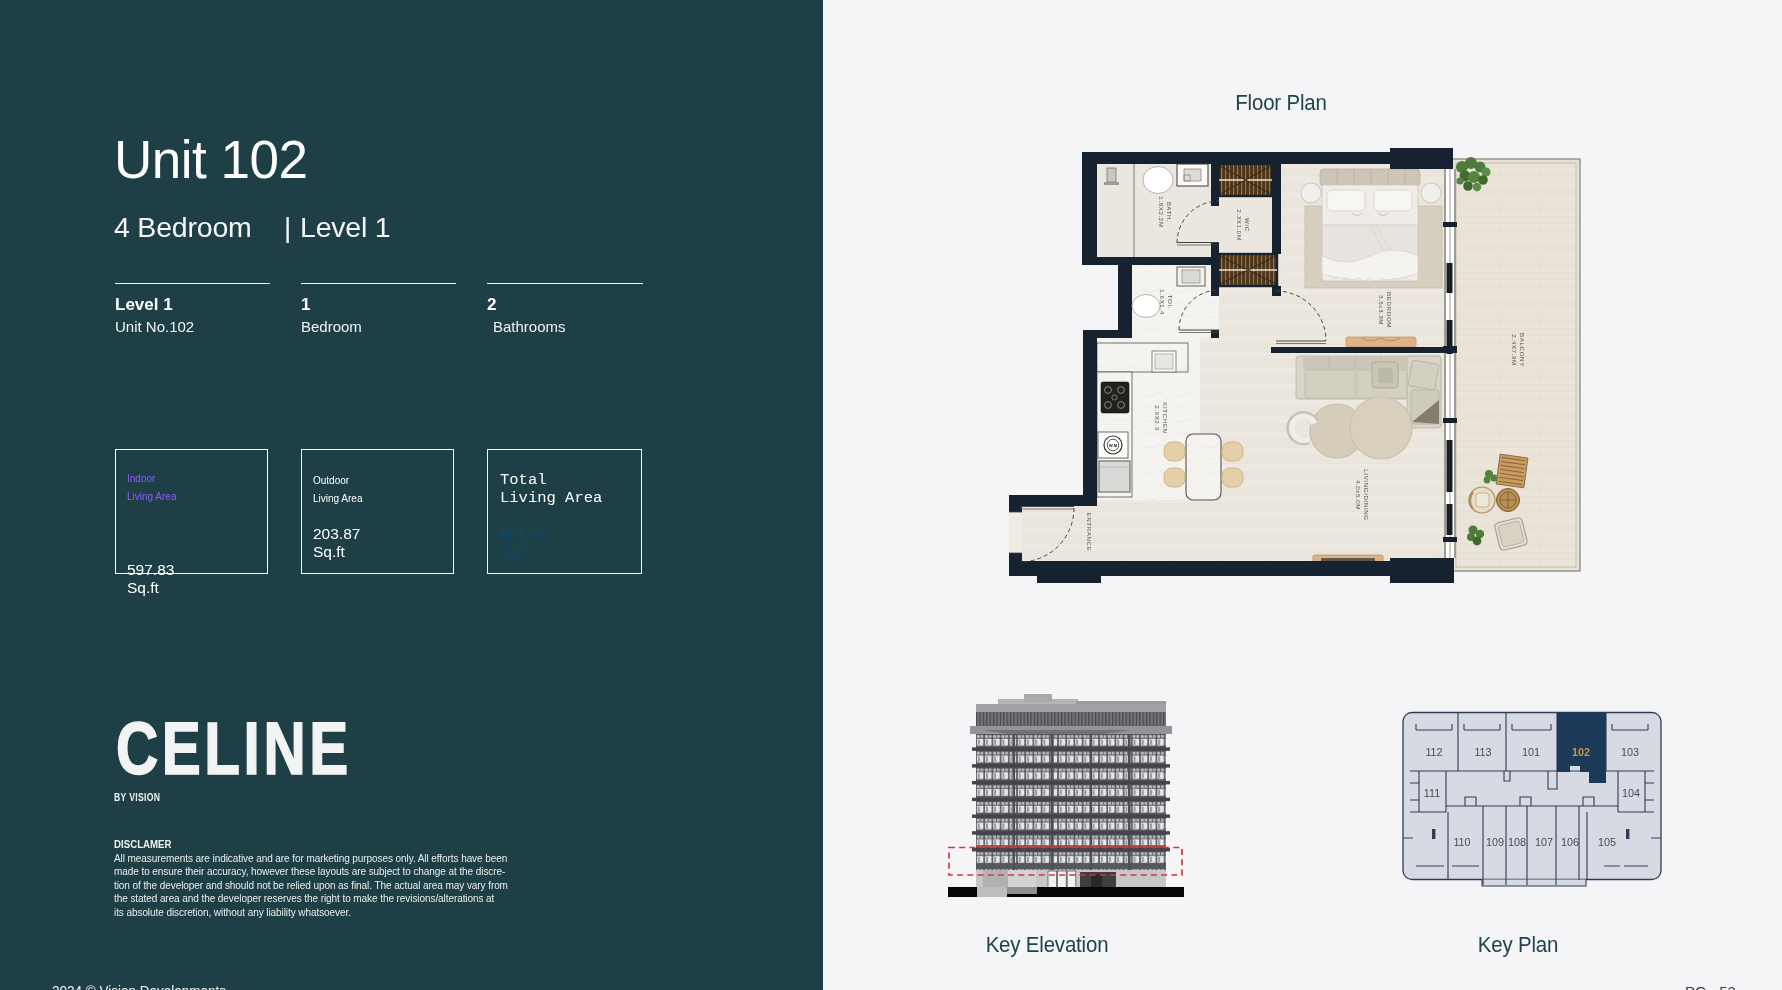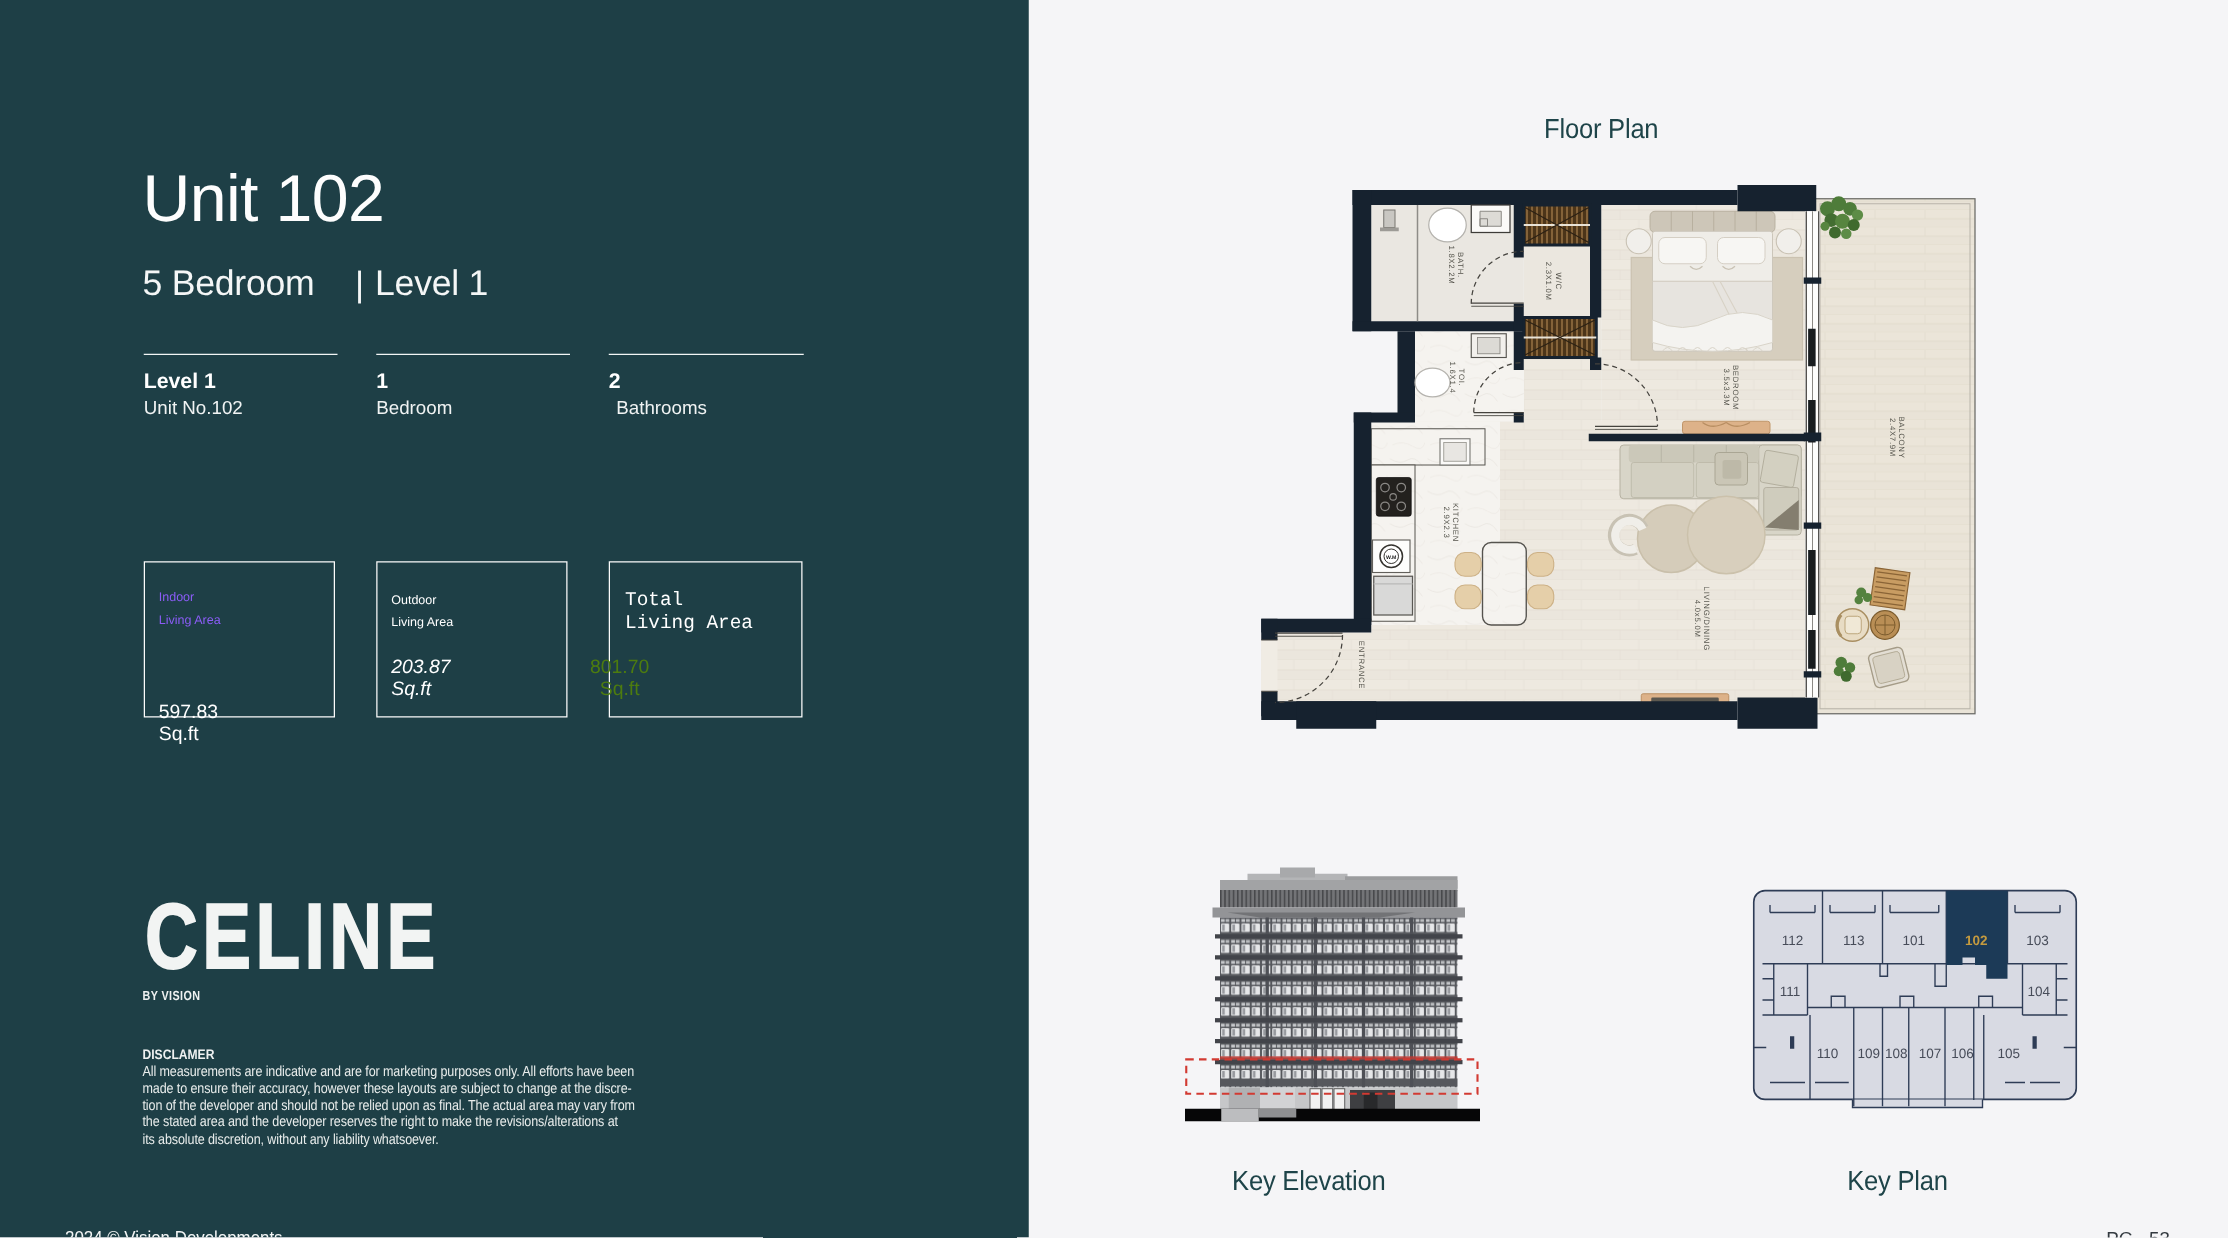--- a/index.html
+++ b/index.html
@@ -9,21 +9,21 @@
 </style>
 </head>
 <body>
 
 <div class="abs" style="left:823px;top:0;width:959px;height:990px;background:#f5f5f7;"></div>
 
 <div class="abs" style="left:0;top:0;width:823px;height:990px;background:#1e3f46;"></div>
 
 <div class="abs" style="left:114px;top:129px;color:#fdfdfd;font-size:53px;letter-spacing:-0.5px;">Unit&nbsp;102</div>
 
-<div class="abs" style="left:114px;top:211px;color:#f4f6f6;font-size:28.5px;letter-spacing:-0.2px;">5 Bedroom</div>
+<div class="abs" style="left:114px;top:211px;color:#f4f6f6;font-size:28.5px;letter-spacing:-0.2px;">4 Bedroom</div>
 
 <div class="abs" style="left:284px;top:212px;color:#f4f6f6;font-size:28px;font-weight:300;">|</div>
 
 <div class="abs" style="left:300px;top:211px;color:#f4f6f6;font-size:28.5px;letter-spacing:-0.2px;">Level 1</div>
 
 <div class="abs" style="left:115px;top:283px;width:155px;height:1px;background:#f2f5f5;"></div>
 
 <div class="abs" style="left:301px;top:283px;width:155px;height:1px;background:#f2f5f5;"></div>
 
 <div class="abs" style="left:487px;top:283px;width:156px;height:1px;background:#f2f5f5;"></div>
@@ -43,27 +43,27 @@
 <div class="abs" style="left:115px;top:449px;width:151px;height:123px;border:1.5px solid #fcfcfc;"></div>
 
 <div class="abs" style="left:127px;top:470px;color:#8b5cf6;font-size:10px;line-height:17.5px;">Indoor<br>Living Area</div>
 
 <div class="abs" style="left:127px;top:525px;color:#fff;font-size:15.5px;line-height:17.5px;margin-top:36px;">597.83<br>Sq.ft</div>
 
 <div class="abs" style="left:301px;top:449px;width:151px;height:123px;border:1.5px solid #fcfcfc;"></div>
 
 <div class="abs" style="left:313px;top:472px;color:#fff;font-size:10px;line-height:17.5px;">Outdoor<br>Living Area</div>
 
-<div class="abs" style="left:313px;top:525px;color:#fff;font-size:15.5px;line-height:17.5px;font-style:italic;">203.87<br>Sq.ft</div>
+<div class="abs" style="left:313px;top:525px;color:#fff;font-size:15.5px;line-height:17.5px;">203.87<br>Sq.ft</div>
 
 <div class="abs" style="left:487px;top:449px;width:153px;height:123px;border:1.5px solid #fcfcfc;"></div>
 
 <div class="abs" style="left:500px;top:472px;color:#fff;font-size:15.5px;line-height:17.5px;font-family:Liberation Mono, monospace;">Total<br>Living Area</div>
 
-<div class="abs" style="left:472px;top:525px;color:#4d7c0f;font-size:15.5px;line-height:17.5px;text-align:center;">801.70<br>Sq.ft</div>
+<div class="abs" style="left:500px;top:525px;color:#0c4a6e;font-size:15.5px;line-height:17.5px;">801.70<br>Sq.ft</div>
 
 <div class="abs" style="left:116px;top:706px;color:#f2f4f3;font-size:74px;font-weight:bold;letter-spacing:4.5px;-webkit-text-stroke:1.6px #f2f4f3;transform:scaleX(0.79);transform-origin:left top;">CELINE</div>
 
 <div class="abs" style="left:114px;top:791px;color:#eef1f1;font-size:10.5px;font-weight:bold;letter-spacing:0.4px;transform:scaleX(0.82);transform-origin:left top;">BY VISION</div>
 
 <div class="abs" style="left:114px;top:838px;color:#eef1f1;font-size:11px;font-weight:bold;letter-spacing:0px;transform:scaleX(0.88);transform-origin:left top;">DISCLAMER</div>
 
 <div class="abs" style="left:114px;top:851px;color:#e9edec;font-size:11.6px;line-height:13.45px;letter-spacing:-0.1px;transform:scaleX(0.865);transform-origin:left top;white-space:nowrap;">All measurements are indicative and are for marketing purposes only. All efforts have been<br>made to ensure their accuracy, however these layouts are subject to change at the discre-<br>tion of the developer and should not be relied upon as final. The actual area may vary from<br>the stated area and the developer reserves the right to make the revisions/alterations at<br>its absolute discretion, without any liability whatsoever.</div>
 
 <div class="abs" style="left:52px;top:982px;color:#f4f6f6;font-size:15px;transform:scaleX(0.9);transform-origin:left top;">2024 © Vision Developments</div>

